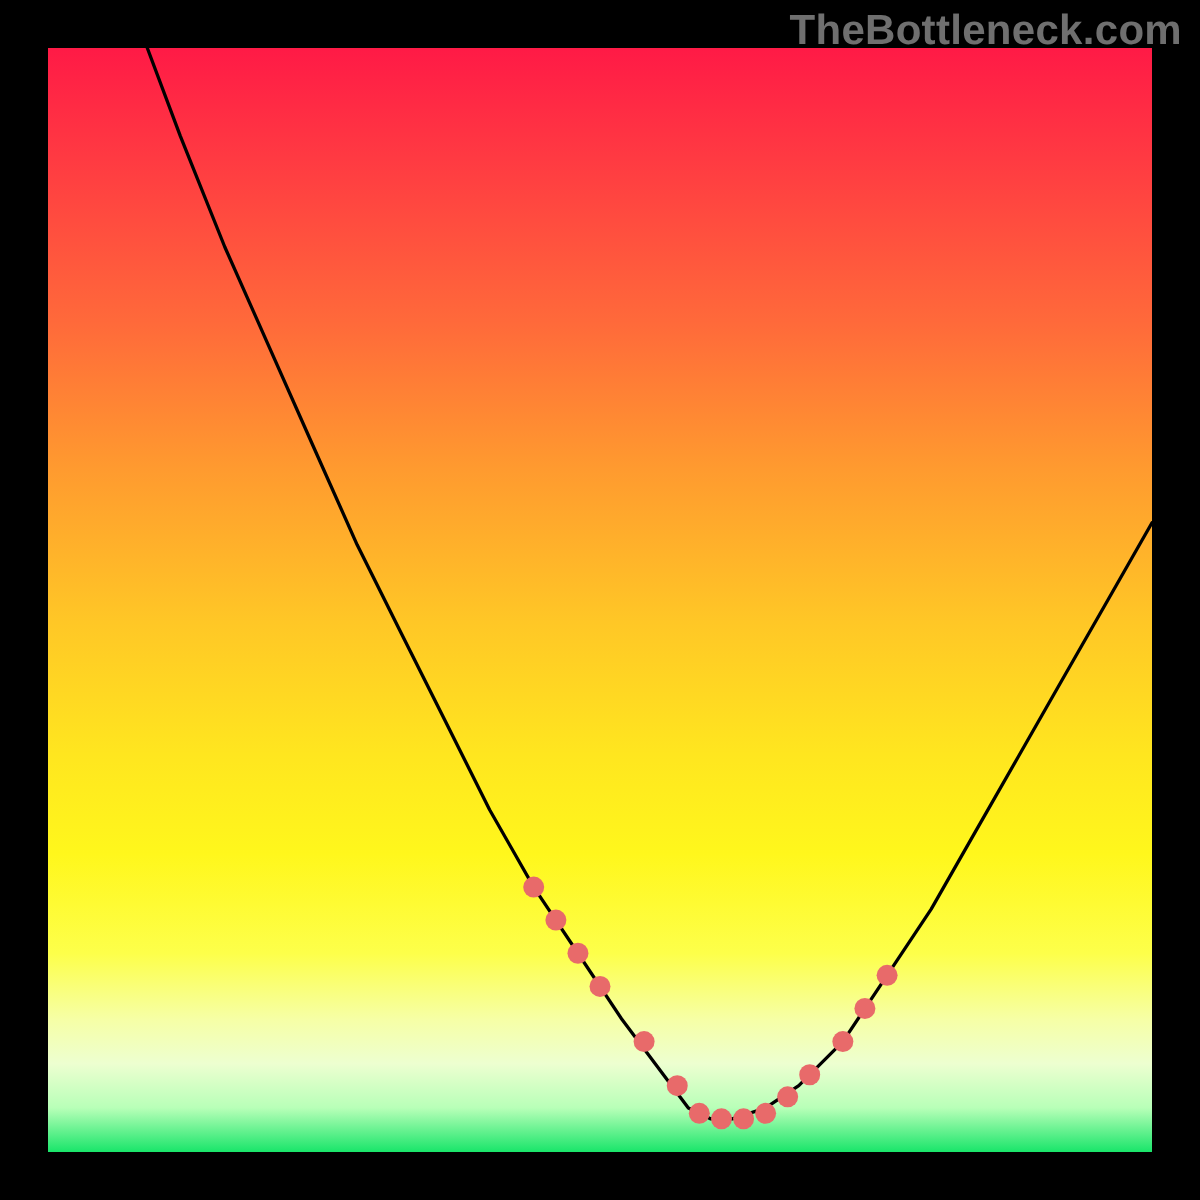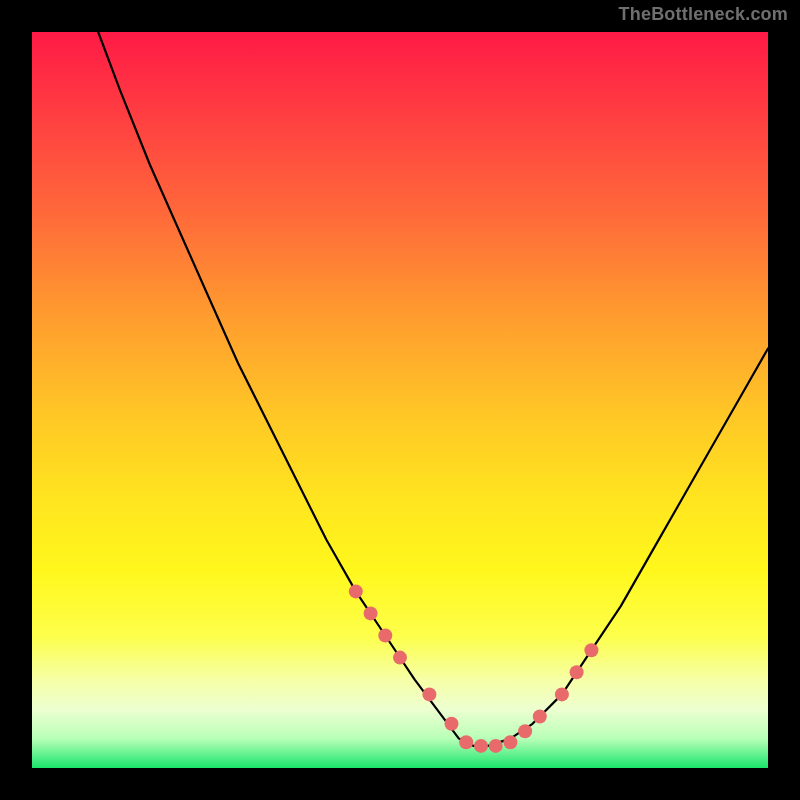--- a/index.html
+++ b/index.html
@@ -17,21 +17,21 @@
     top: 0;
     width: 800px;
     height: 800px;
     background: #000;
   }
   .watermark {
     position: absolute;
     top: 4px;
     right: 12px;
     color: #6f6f6f;
-    font-size: 18px;
+    font-size: 28px;
     font-weight: 600;
     letter-spacing: 0.2px;
   }
   .plot {
     position: absolute;
     left: 32px;
     top: 32px;
     width: 736px;
     height: 736px;
     

